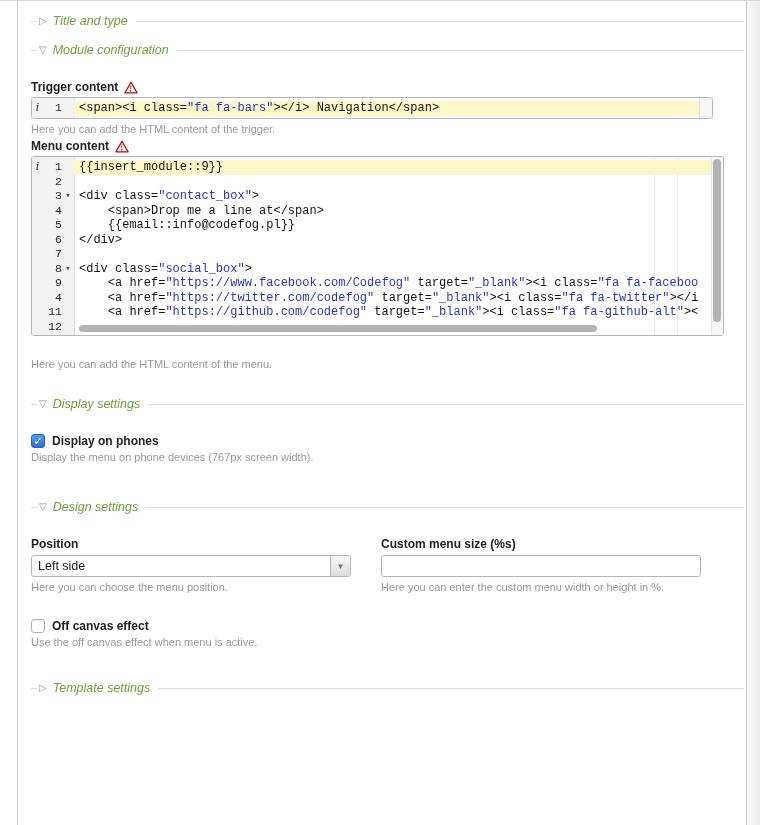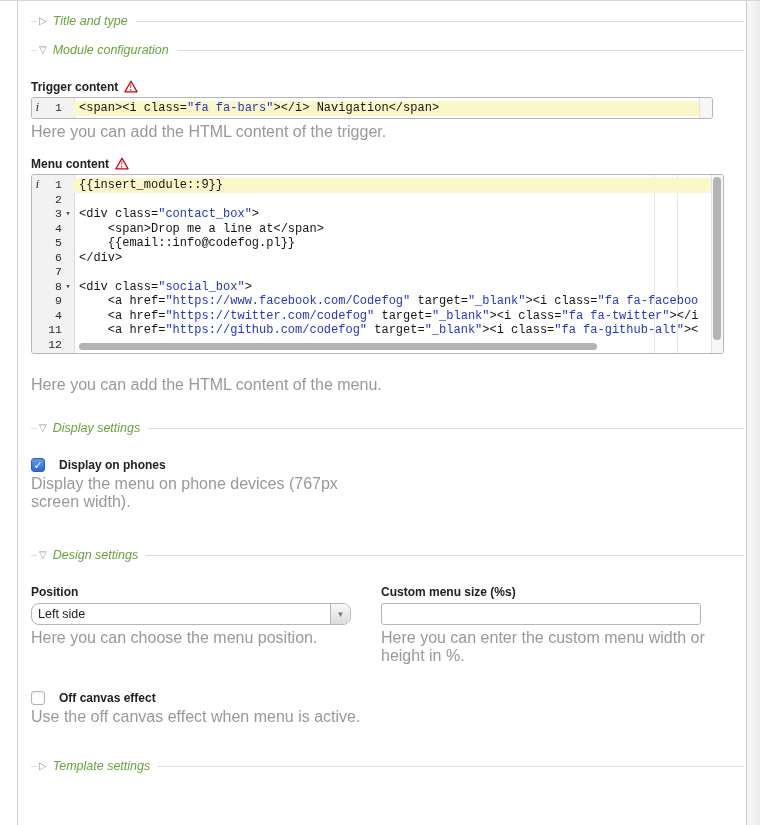--- a/index.html
+++ b/index.html
@@ -13,23 +13,23 @@
 
   
   .legend { display: flex; align-items: center; height: 16px; }
   .legend .dash { width: 6px; height: 1px; background: #ddd; margin-right: 2px; }
   .legend .tri { color: #8f9a8a; font-size: 10px; line-height: 1; margin-right: 6px;
     position: relative; top: 0px; }
   .legend .lbl { color: #69a33b; font-size: 12.5px; white-space: nowrap; font-style: italic; }
   .legend .rule { flex: 1; height: 1px; background: #ddd; margin-left: 8px; }
 
   .field-label { font-size: 12px; font-weight: bold; color: #222;
-    display: flex; align-items: flex-start; }
+    display: flex; align-items: flex-end; }
   .warn { width: 14px; height: 13px; margin-left: 6px; display: inline-block; }
-  .help { font-size: 16px; color: #999; margin-top: 3px; }
+  .help { font-size: 11px; color: #999; margin-top: 3px; }
 
   
   .editor { position: relative; border: 1px solid #b6b6b6; border-radius: 3px;
     background: #fff; overflow: hidden; }
   .editor::before { content: ""; position: absolute; left: 0; top: 0; bottom: 0;
     width: 42px; background: #f2f2f2; border-right: 1px solid #ddd; }
   .cm-lines { position: relative; padding-top: 3px; }
   .cm-line { position: relative; display: flex; height: 14.5px; line-height: 14.5px; z-index: 1; }
   .cm-gutter { position: relative; flex: 0 0 42px; display: flex; align-items: center;
     font-family: "Liberation Mono", monospace; font-size: 11.5px; color: #2b2b2b; z-index: 2; }
@@ -55,36 +55,36 @@
   #trigger-editor .cm-line { padding-right: 13px; }
   #menu-editor { width: 693px; height: 180px; }
   #menu-editor .cm-line { padding-right: 12px; }
 
   
   .check-row { display: flex; align-items: center; }
   .checkbox { width: 14px; height: 14px; border: 1px solid #b3b3b3; border-radius: 3px;
     background: #fff; box-shadow: inset 0 1px 2px rgba(0,0,0,0.08);
     font-size: 11px; line-height: 13px; text-align: center; color: #fff; flex: 0 0 14px; }
   .checkbox.checked { background: linear-gradient(#58a0f2, #2c68da); border-color: #2a5fc4; }
-  .check-row .field-label { margin-left: 14px; }
+  .check-row .field-label { margin-left: 7px; }
 
   
   .text-input { width: 320px; height: 22px; border: 1px solid #b6b6b6; border-radius: 3px;
     padding: 0 6px; font-size: 12px; font-family: "Liberation Sans", sans-serif;
     color: #333; background: #fff; outline: none; }
-  .select { width: 320px; height: 22px; border: 1px solid #b6b6b6; border-radius: 8px;
+  .select { width: 320px; height: 22px; border: 1px solid #b6b6b6; border-radius: 3px;
     background: #fff; display: flex; align-items: center; overflow: hidden; }
   .select-value { flex: 1; font-size: 12.5px; color: #222; padding-left: 6px; }
   .select-btn { flex: 0 0 20px; height: 100%; border-left: 1px solid #b6b6b6;
     background: linear-gradient(#f8f8f8, #dcdcdc); display: flex; align-items: center;
     justify-content: center; font-size: 8px; color: #777; }
 
   
   .grid2 { display: grid; grid-template-columns: 350px 1fr; }
-  .mt13 { margin-top: 13px; } .mt16 { margin-top: 16px; } .mt22 { margin-top: 22px; }
+  .mt13 { margin-top: 13px; } .mt16 { margin-top: 4px; } .mt22 { margin-top: 22px; }
   .mt24 { margin-top: 24px; } .mt26 { margin-top: 26px; } .mt3 { margin-top: 3px; }
   .mt4 { margin-top: 4px; } .mt5 { margin-top: 22px; } .mt32 { margin-top: 32px; }
   .mt36 { margin-top: 36px; }
 </style>
 </head>
 <body>
 
 <div class="page">
   <div class="container">
 

